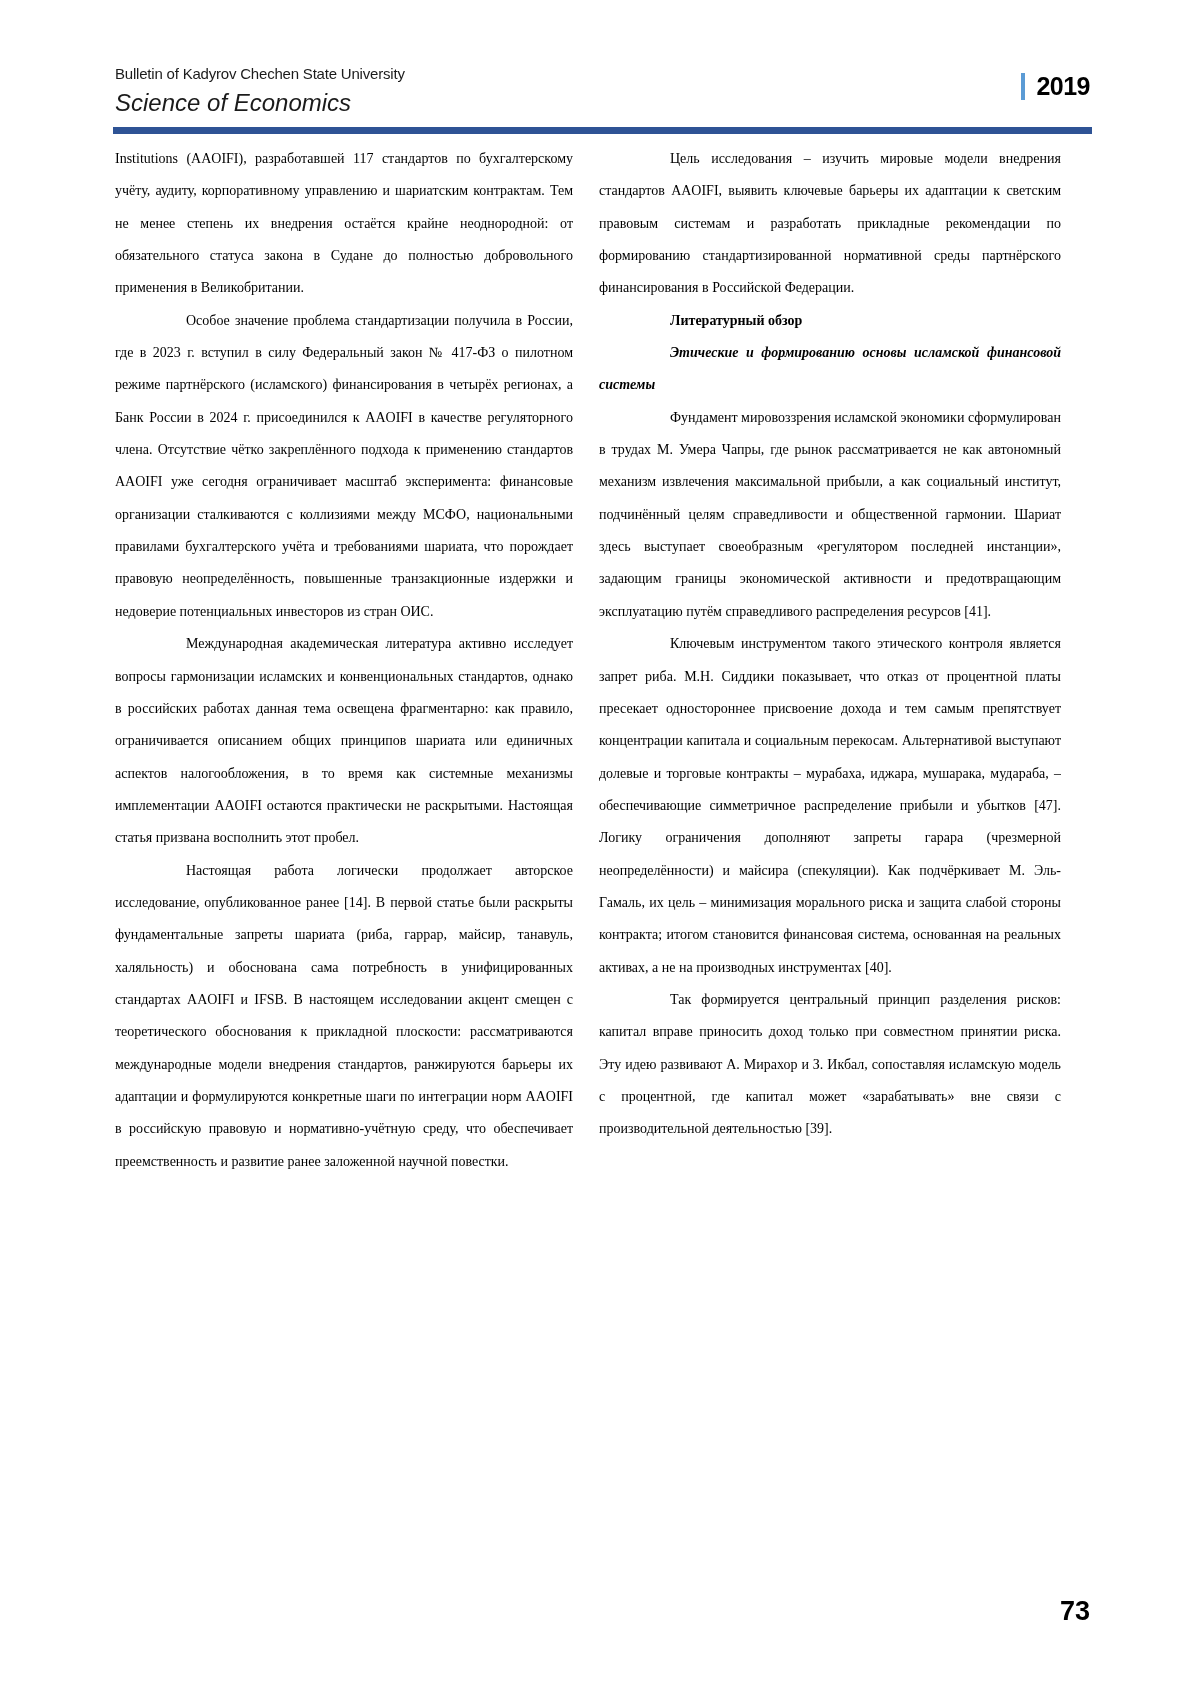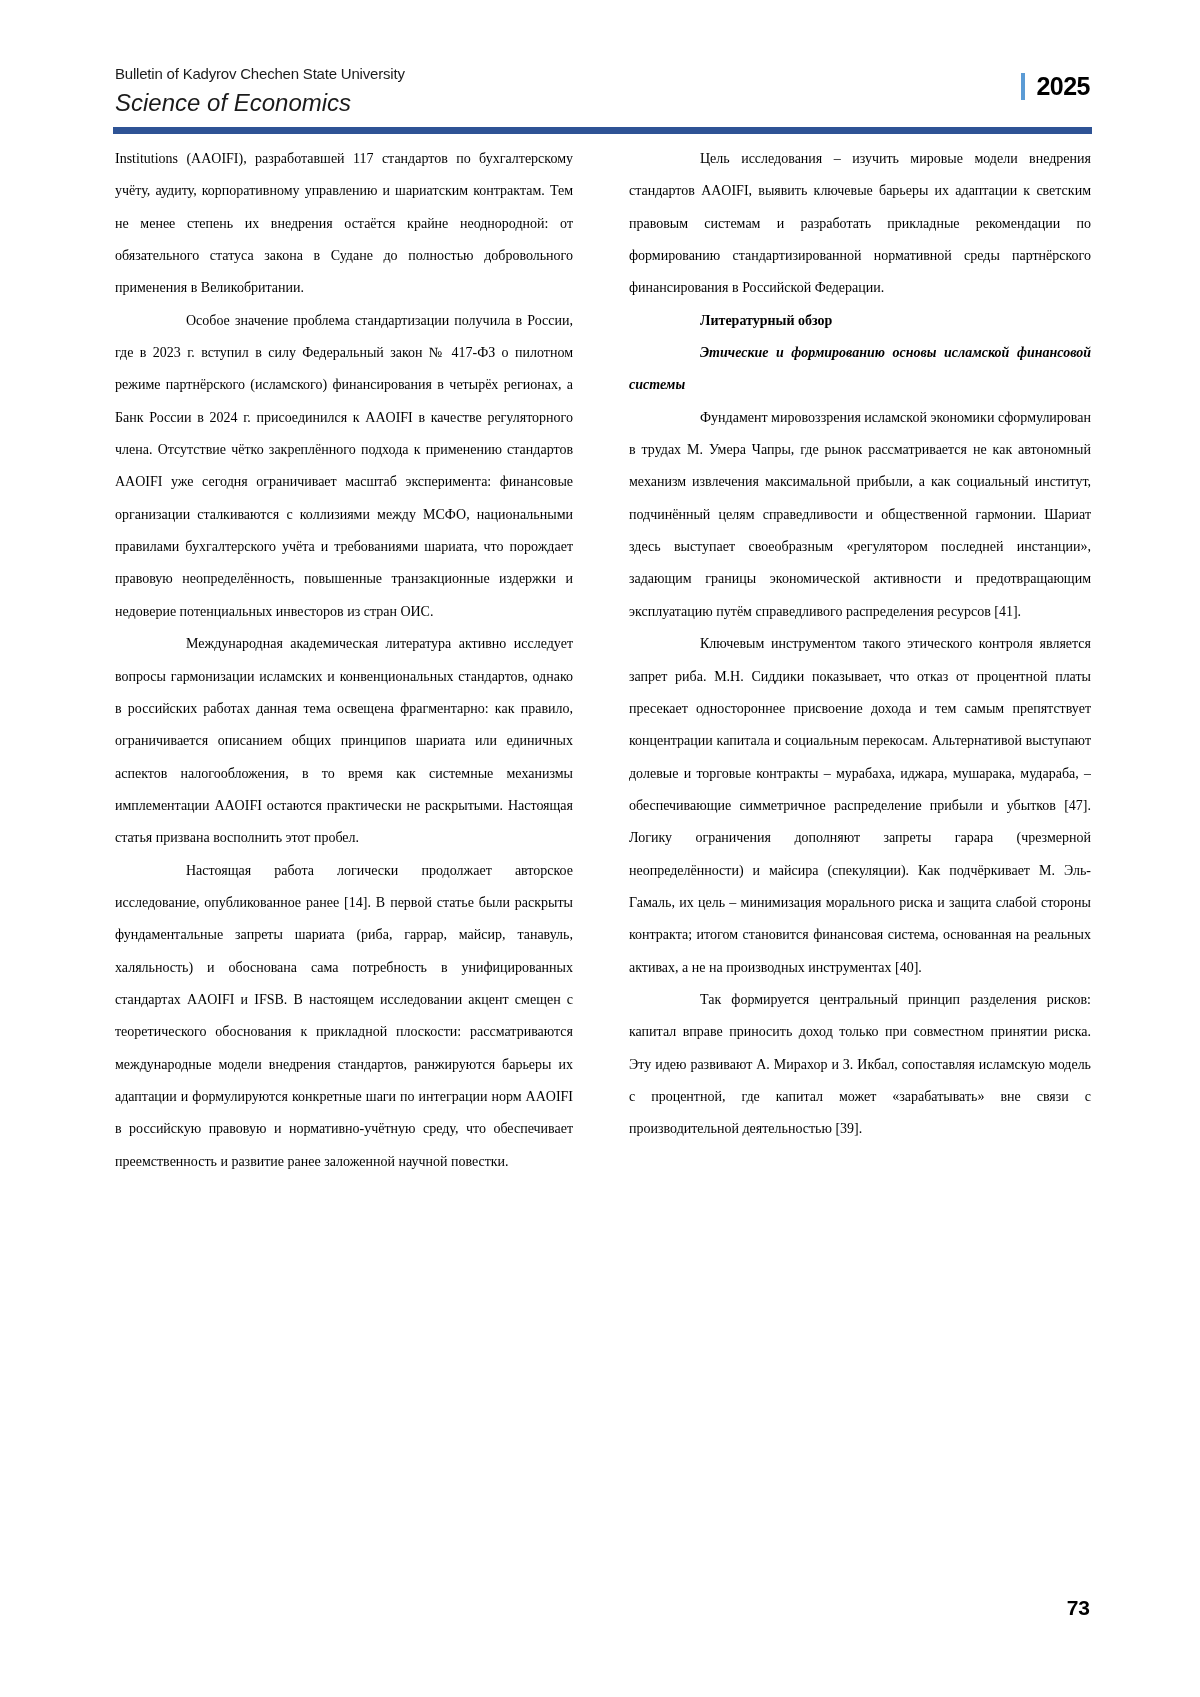--- a/index.html
+++ b/index.html
@@ -42,46 +42,46 @@
 
   
   .col {
     position: absolute; top: 143px;
     font-size: 14px; line-height: 32.35px;
     text-align: justify;
     hyphens: auto; -webkit-hyphens: auto;
     overflow: hidden;
   }
   .col-left  { left: 115px; width: 458px; height: 1370px; }
-  .col-right { left: 629px; width: 462px; height: 1430px; }
+  .col-right { left: 599px; width: 462px; height: 1430px; }
   .col p { margin: 0; text-indent: 71px; }
   .col p.noindent { text-indent: 0; }
   .h-bold { font-weight: bold; }
   .h-bolditalic { font-weight: bold; font-style: italic; }
 
   
   .page-number {
     position: absolute; right: 110px; top: 1596px;
     font-family: "Liberation Sans", sans-serif;
-    font-weight: 700; font-size: 21px; color: #000;
+    font-weight: 700; font-size: 27px; color: #000;
   }
 </style>
 </head>
 <body>
 
 <div class="page">
 
   <header>
     <div class="header-left">
       <div class="journal-title">Bulletin of Kadyrov Chechen State University</div>
       <div class="journal-subtitle">Science of Economics</div>
     </div>
     <div class="year-block">
       <span class="year-bar" id="year-bar" style="background: rgb(91, 155, 213);"></span>
-      <span class="year">2025</span>
+      <span class="year">2019</span>
     </div>
     <div class="rule" id="header-rule" style="background: rgb(46, 83, 149);"></div>
   </header>
 
   <main>
     <section class="col col-left">
       <p class="noindent">Institutions (AAOIFI), разработавшей 117 стандартов по бухгалтерскому учёту, аудиту, корпоративному управлению и шариатским контрактам. Тем не менее степень их внедрения остаётся крайне неоднородной: от обязательного статуса закона в Судане до полностью добровольного применения в Великобритании.</p>
       <p>Особое значение проблема стандартизации получила в России, где в 2023 г. вступил в силу Федеральный закон № 417-ФЗ о пилотном режиме партнёрского (исламского) финансирования в четырёх регионах, а Банк России в 2024 г. присоединился к AAOIFI в качестве регуляторного члена. Отсутствие чётко закреплённого подхода к применению стандартов AAOIFI уже сегодня ограничивает масштаб эксперимента: финансовые организации сталкиваются с коллизиями между МСФО, национальными правилами бухгалтерского учёта и требованиями шариата, что порождает правовую неопределённость, повышенные транзакционные издержки и недоверие потенциальных инвесторов из стран ОИС.</p>
       <p>Международная академическая литература активно исследует вопросы гармонизации исламских и конвенциональных стандартов, однако в российских работах данная тема освещена фрагментарно: как правило, ограничивается описанием общих принципов шариата или единичных аспектов налогообложения, в то время как системные механизмы имплементации AAOIFI остаются практически не раскрытыми. Настоящая статья призвана восполнить этот пробел.</p>
       <p>Настоящая работа логически продолжает авторское исследование, опубликованное ранее [14]. В первой статье были раскрыты фундаментальные запреты шариата (риба, гаррар, майсир, танавуль, халяльность) и обоснована сама потребность в унифицированных стандартах AAOIFI и IFSB. В настоящем исследовании акцент смещен с теоретического обоснования к прикладной плоскости: рассматриваются международные модели внедрения стандартов, ранжируются барьеры их адаптации и формулируются конкретные шаги по интеграции норм AAOIFI в российскую правовую и нормативно-учётную среду, что обеспечивает преемственность и развитие ранее заложенной научной повестки.</p>

